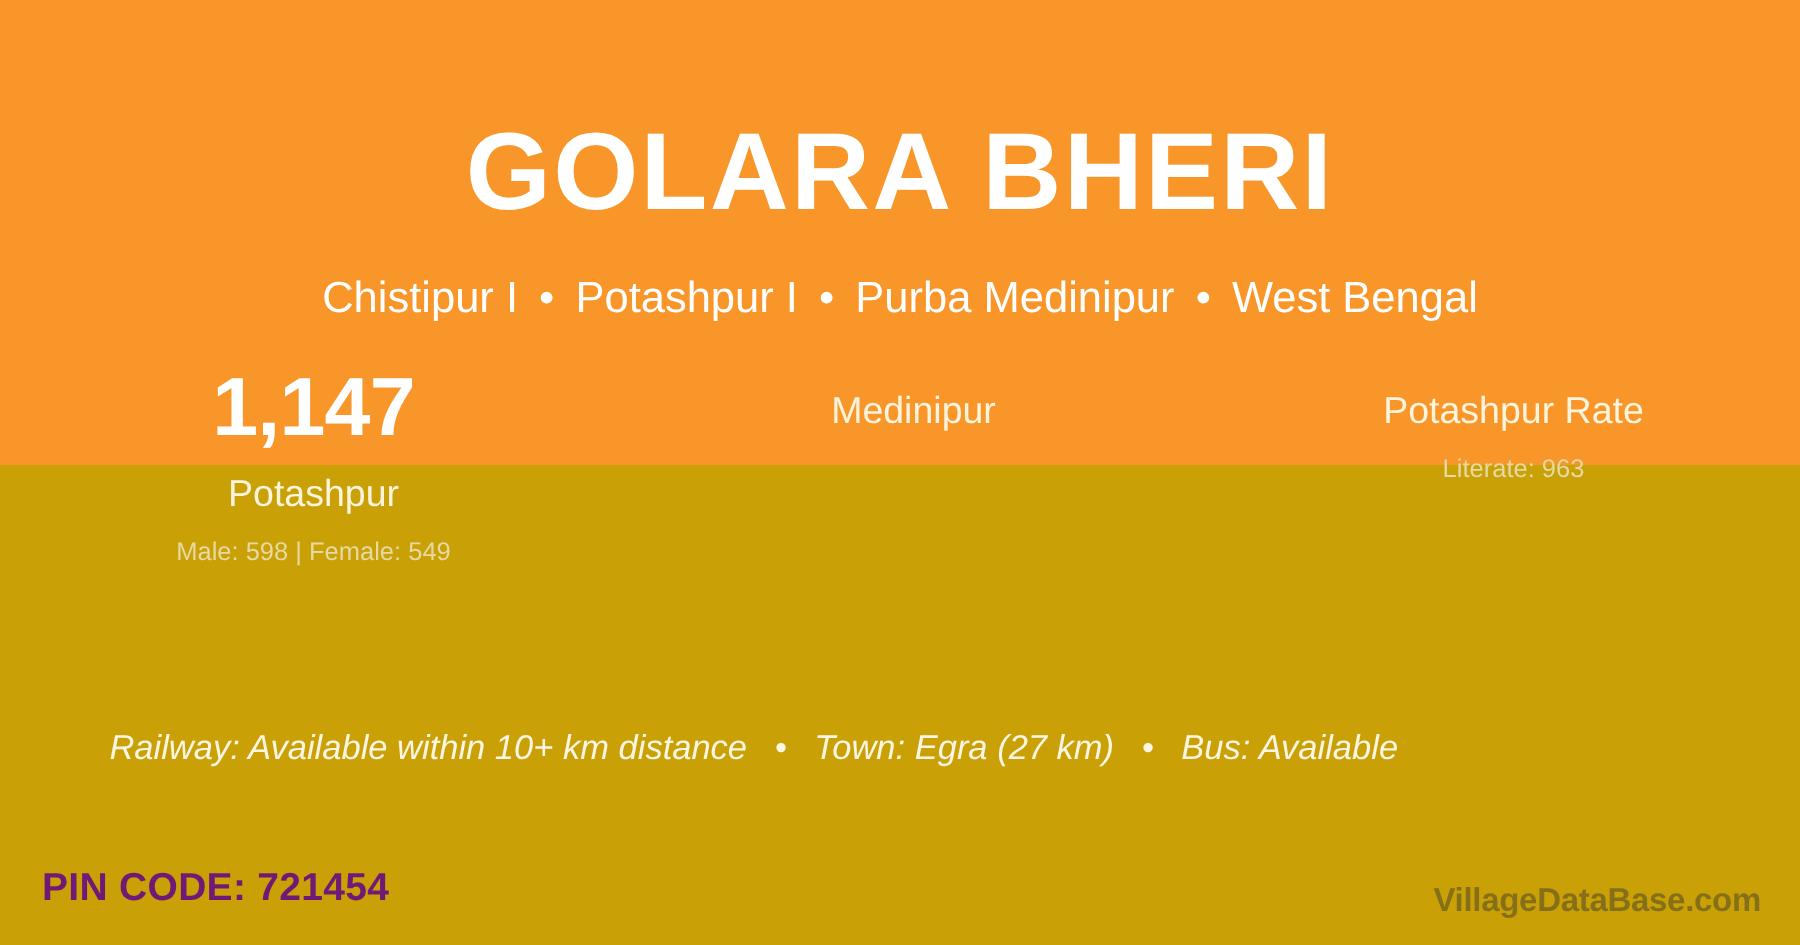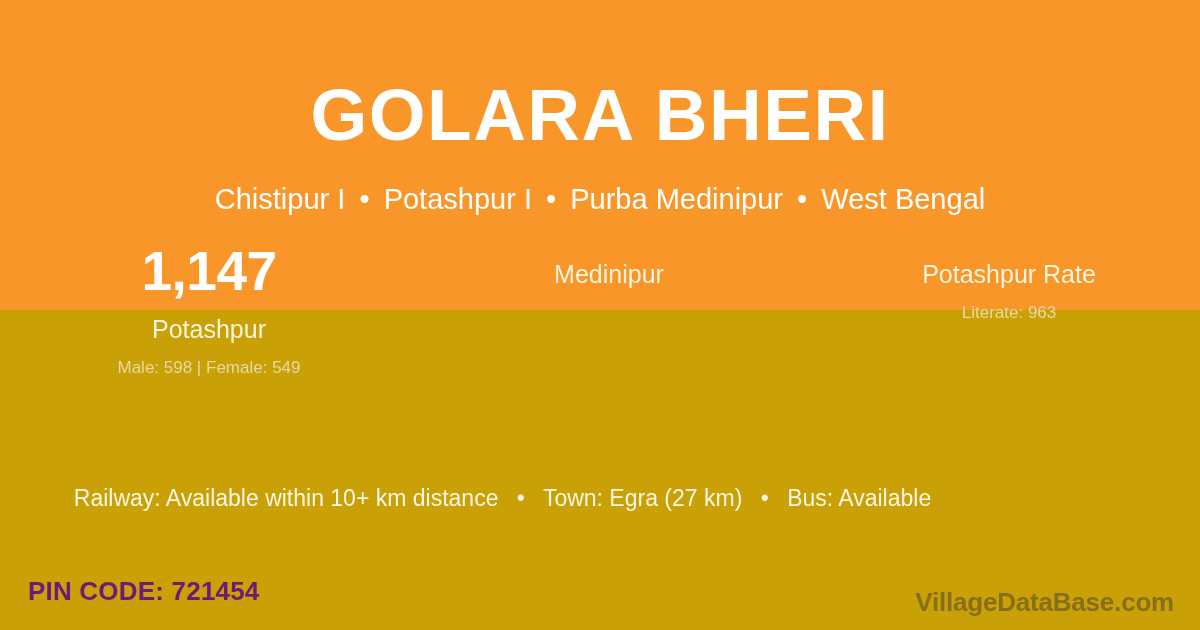--- a/index.html
+++ b/index.html
@@ -105,20 +105,21 @@
     position: absolute;
     left: 0;
     top: 485px;
     width: 1005px;
     text-align: center;
     font-size: 23px;
     font-weight: 400;
     color: #FBF6E4;
     line-height: 1.2;
     white-space: nowrap;
+    font-style: italic;
   }
   #infra .idot {
     padding: 0 12px;
     color: #FBF6E4;
   }
 
   
   #pin-code {
     position: absolute;
     left: 28px;
@@ -127,21 +128,21 @@
     font-weight: 600;
     color: #701a75;
     letter-spacing: 0.2px;
     line-height: 1.2;
     white-space: nowrap;
   }
   #brand {
     position: absolute;
     right: 26px;
     top: 587px;
-    font-size: 26px;
+    font-size: 22px;
     font-weight: 700;
     color: rgba(40, 44, 52, 0.42);
     letter-spacing: -0.2px;
     line-height: 1.2;
     white-space: nowrap;
     text-align: right;
   }
 </style>
 </head>
 <body>

